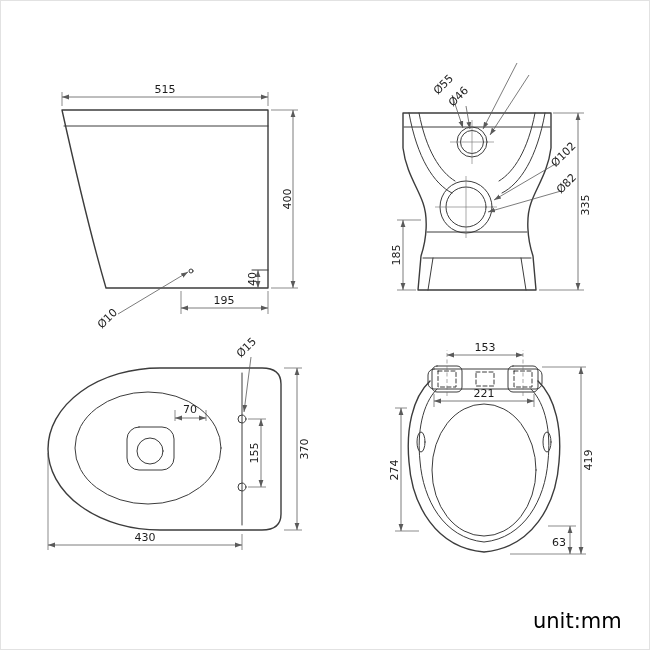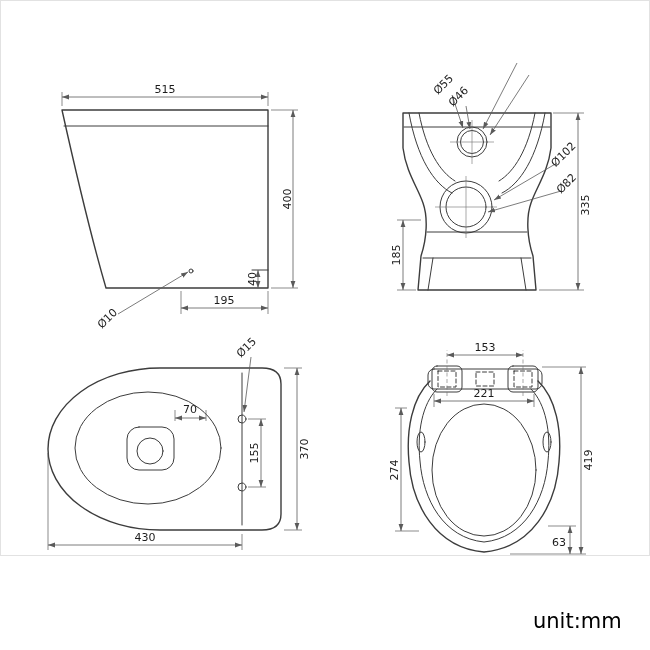--- a/index.html
+++ b/index.html
@@ -1,17 +1,17 @@
 <!DOCTYPE html>
 <html><head>
 <meta charset="utf-8">
 <style>
   html,body{margin:0;padding:0;background:#fff;}
   body{width:650px;height:650px;font-family:"DejaVu Sans", sans-serif;}
-  .sheet{position:relative;width:650px;height:556px;background:#fff;box-shadow:inset 0 0 0 1px #e2e2e2;}
+  .sheet{position:relative;width:650px;height:650px;background:#fff;box-shadow:inset 0 0 0 1px #e2e2e2;}
   svg{display:block;}
   .obj{fill:none;stroke:#3c3c3c;stroke-width:1.4;stroke-linejoin:round;stroke-linecap:round;}
   .obj2{fill:none;stroke:#3c3c3c;stroke-width:1;stroke-linejoin:round;stroke-linecap:round;}
   .cl{fill:none;stroke:#6f6f6f;stroke-width:0.6;}
   .dash{stroke-dasharray:4 2.5;}
   .ext{fill:none;stroke:#5a5a5a;stroke-width:0.7;}
   .dim{fill:none;stroke:#5a5a5a;stroke-width:0.8;}
   .dimtxt{font-size:11px;fill:#1c1c1c;}
   .unit{font-size:21px;fill:#000;}
 </style>

